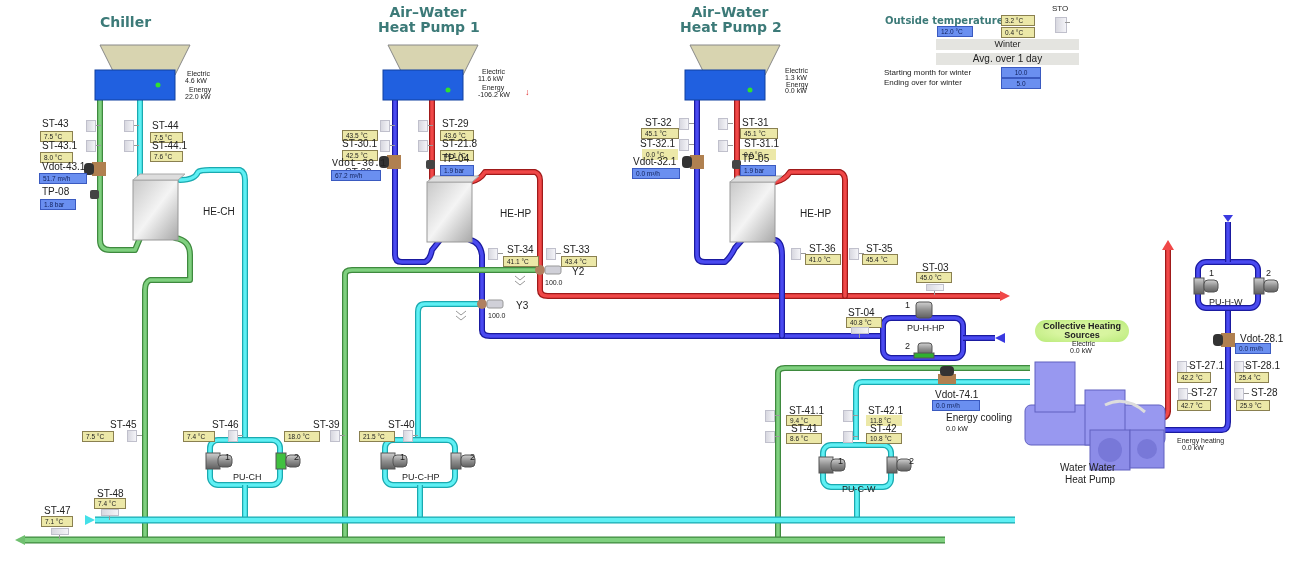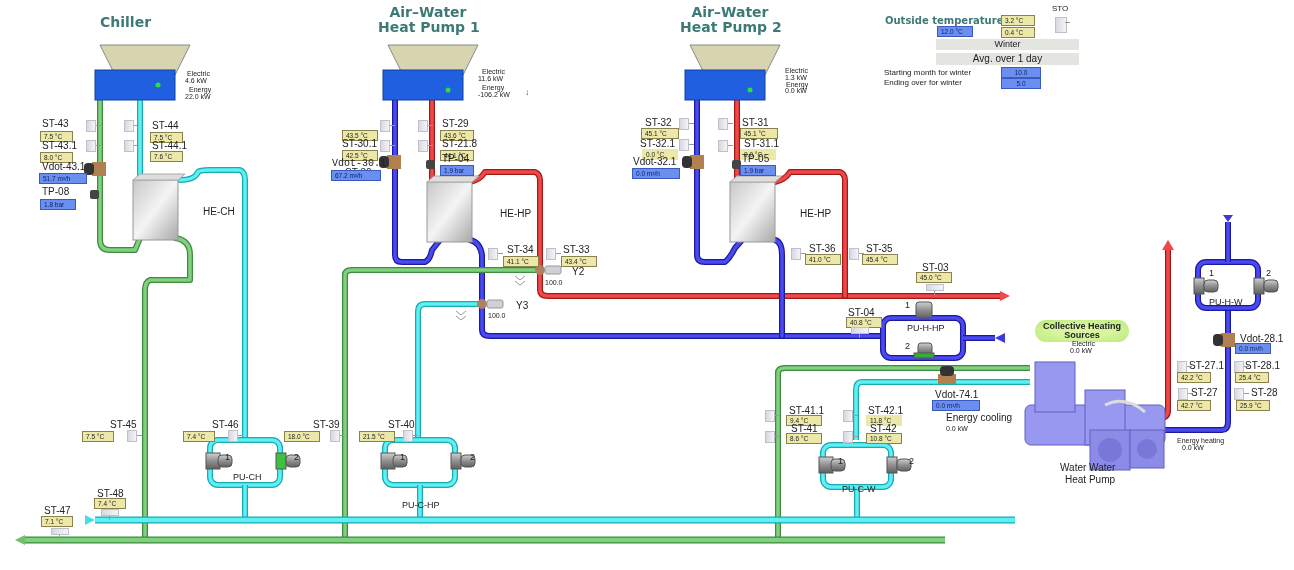--- a/index.html
+++ b/index.html
@@ -414,21 +414,21 @@
 <div class="sensor flat" style="left:101px;top:509px;"></div>
 <div class="lbl" style="left:44px;top:505px;text-align:right;">ST-47</div>
 <div class="val" style="left:41px;top:516px;width:24px;">7.1 °C</div>
 <div class="sensor flat" style="left:51px;top:528px;"></div>
 
 <div class="pumplbl" style="left:225px;top:452px;">1</div>
 <div class="pumplbl" style="left:294px;top:452px;">2</div>
 <div class="pumplbl" style="left:233px;top:472px;">PU-CH</div>
 <div class="pumplbl" style="left:400px;top:452px;">1</div>
 <div class="pumplbl" style="left:470px;top:452px;">2</div>
-<div class="pumplbl" style="left:402px;top:472px;margin-top:28px;">PU-C-HP</div>
+<div class="pumplbl" style="left:402px;top:472px;">PU-C-HP</div>
 
 <div class="sensor" style="left:765px;top:410px;"></div>
 <div class="lbl" style="left:789px;top:405px;">ST-41.1</div>
 <div class="val" style="left:786px;top:415px;width:28px;">9.4 °C</div>
 <div class="sensor" style="left:765px;top:431px;"></div>
 <div class="lbl" style="left:791px;top:423px;">ST-41</div>
 <div class="val" style="left:786px;top:433px;width:28px;">8.6 °C</div>
 <div class="sensor" style="left:843px;top:410px;"></div>
 <div class="lbl" style="left:868px;top:405px;">ST-42.1</div>
 <div class="val" style="left:866px;top:415px;width:28px;border-color:#ece8a8;">11.8 °C</div>

